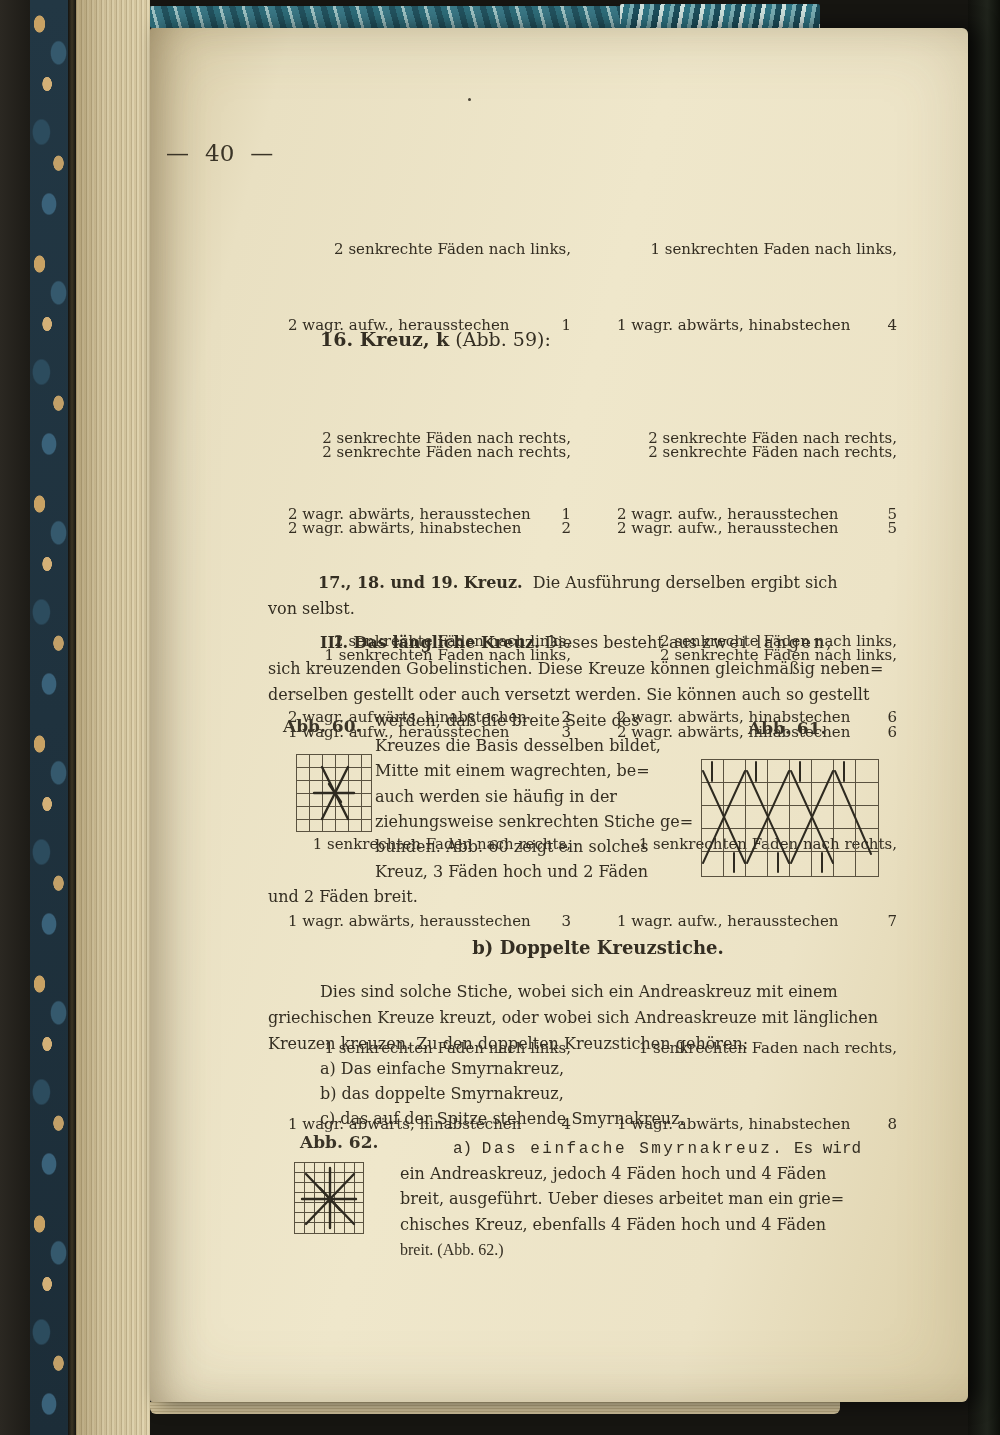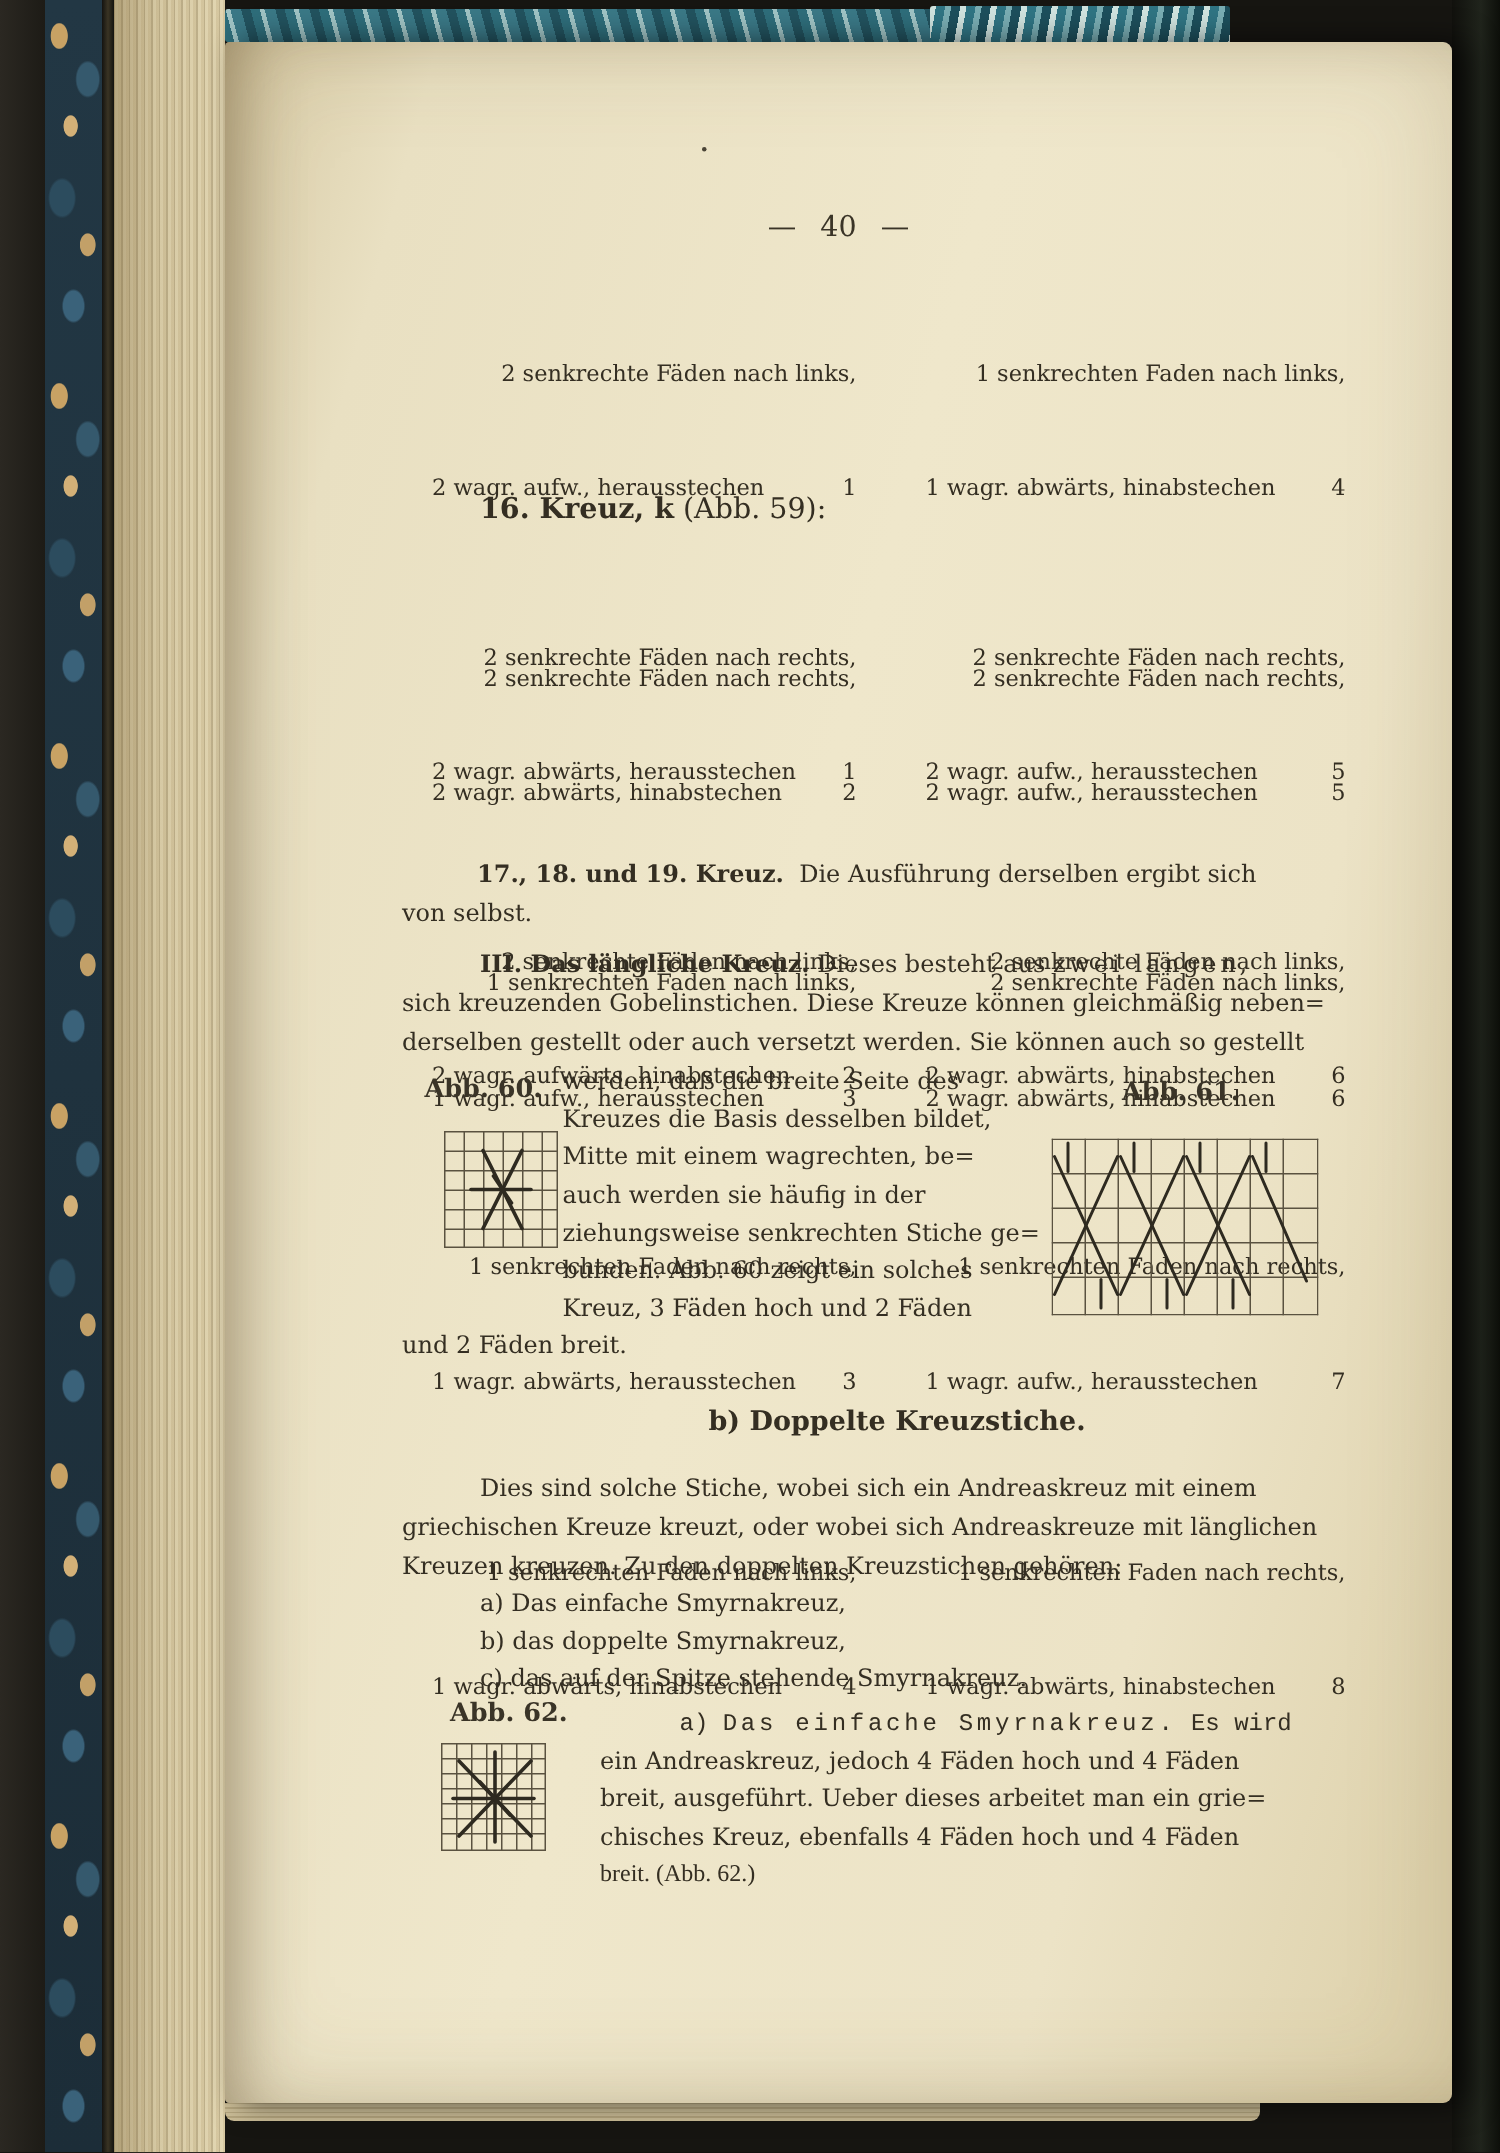--- a/index.html
+++ b/index.html
@@ -35,21 +35,21 @@
   
   .page{position:absolute;left:150px;top:28px;width:818px;height:1374px;
     background:linear-gradient(105deg,#d8cba6 0%,#e9e0c2 12%,#efe7cb 45%,#ece3c6 75%,#dfd3ae 95%);
     border-radius:3px 6px 6px 3px;
     box-shadow:inset 28px 0 45px -22px rgba(90,70,40,.45), inset 0 0 70px rgba(120,95,50,.22), 10px 0 20px rgba(0,0,0,.6);
     color:#342e22;}
   .abs{position:absolute;}
   .par-line{white-space:pre;font-size:16px;line-height:26px;}
   .lead{font-weight:bold;}
   .sp{letter-spacing:2.5px;}
-  .pageno{position:absolute;top:112px;left:0;width:100%;text-align:center;font-size:19px;color:#3a3427;}
+  .pageno{position:absolute;top:112px;left:0;width:100%;text-align:left;font-size:23px;color:#3a3427;}
   .pageno .dash{margin:0 16px;}
   .cols{position:absolute;left:118px;display:flex;gap:26px;}
   .col{width:303px;}
   .col.right{width:300px;}
   .entry{font-size:15px;line-height:25.4px;white-space:pre;text-align:right;}
   .entry .l2{display:flex;justify-content:space-between;padding-left:20px;}
   .h16{position:absolute;top:300px;left:170px;font-size:19px;white-space:pre;}
   .hb{position:absolute;top:909px;left:118px;width:660px;text-align:center;font-weight:bold;font-size:18px;}
   .figlabel{font-size:17px;font-weight:bold;white-space:pre;color:#3a3427;}
   svg{display:block;}

